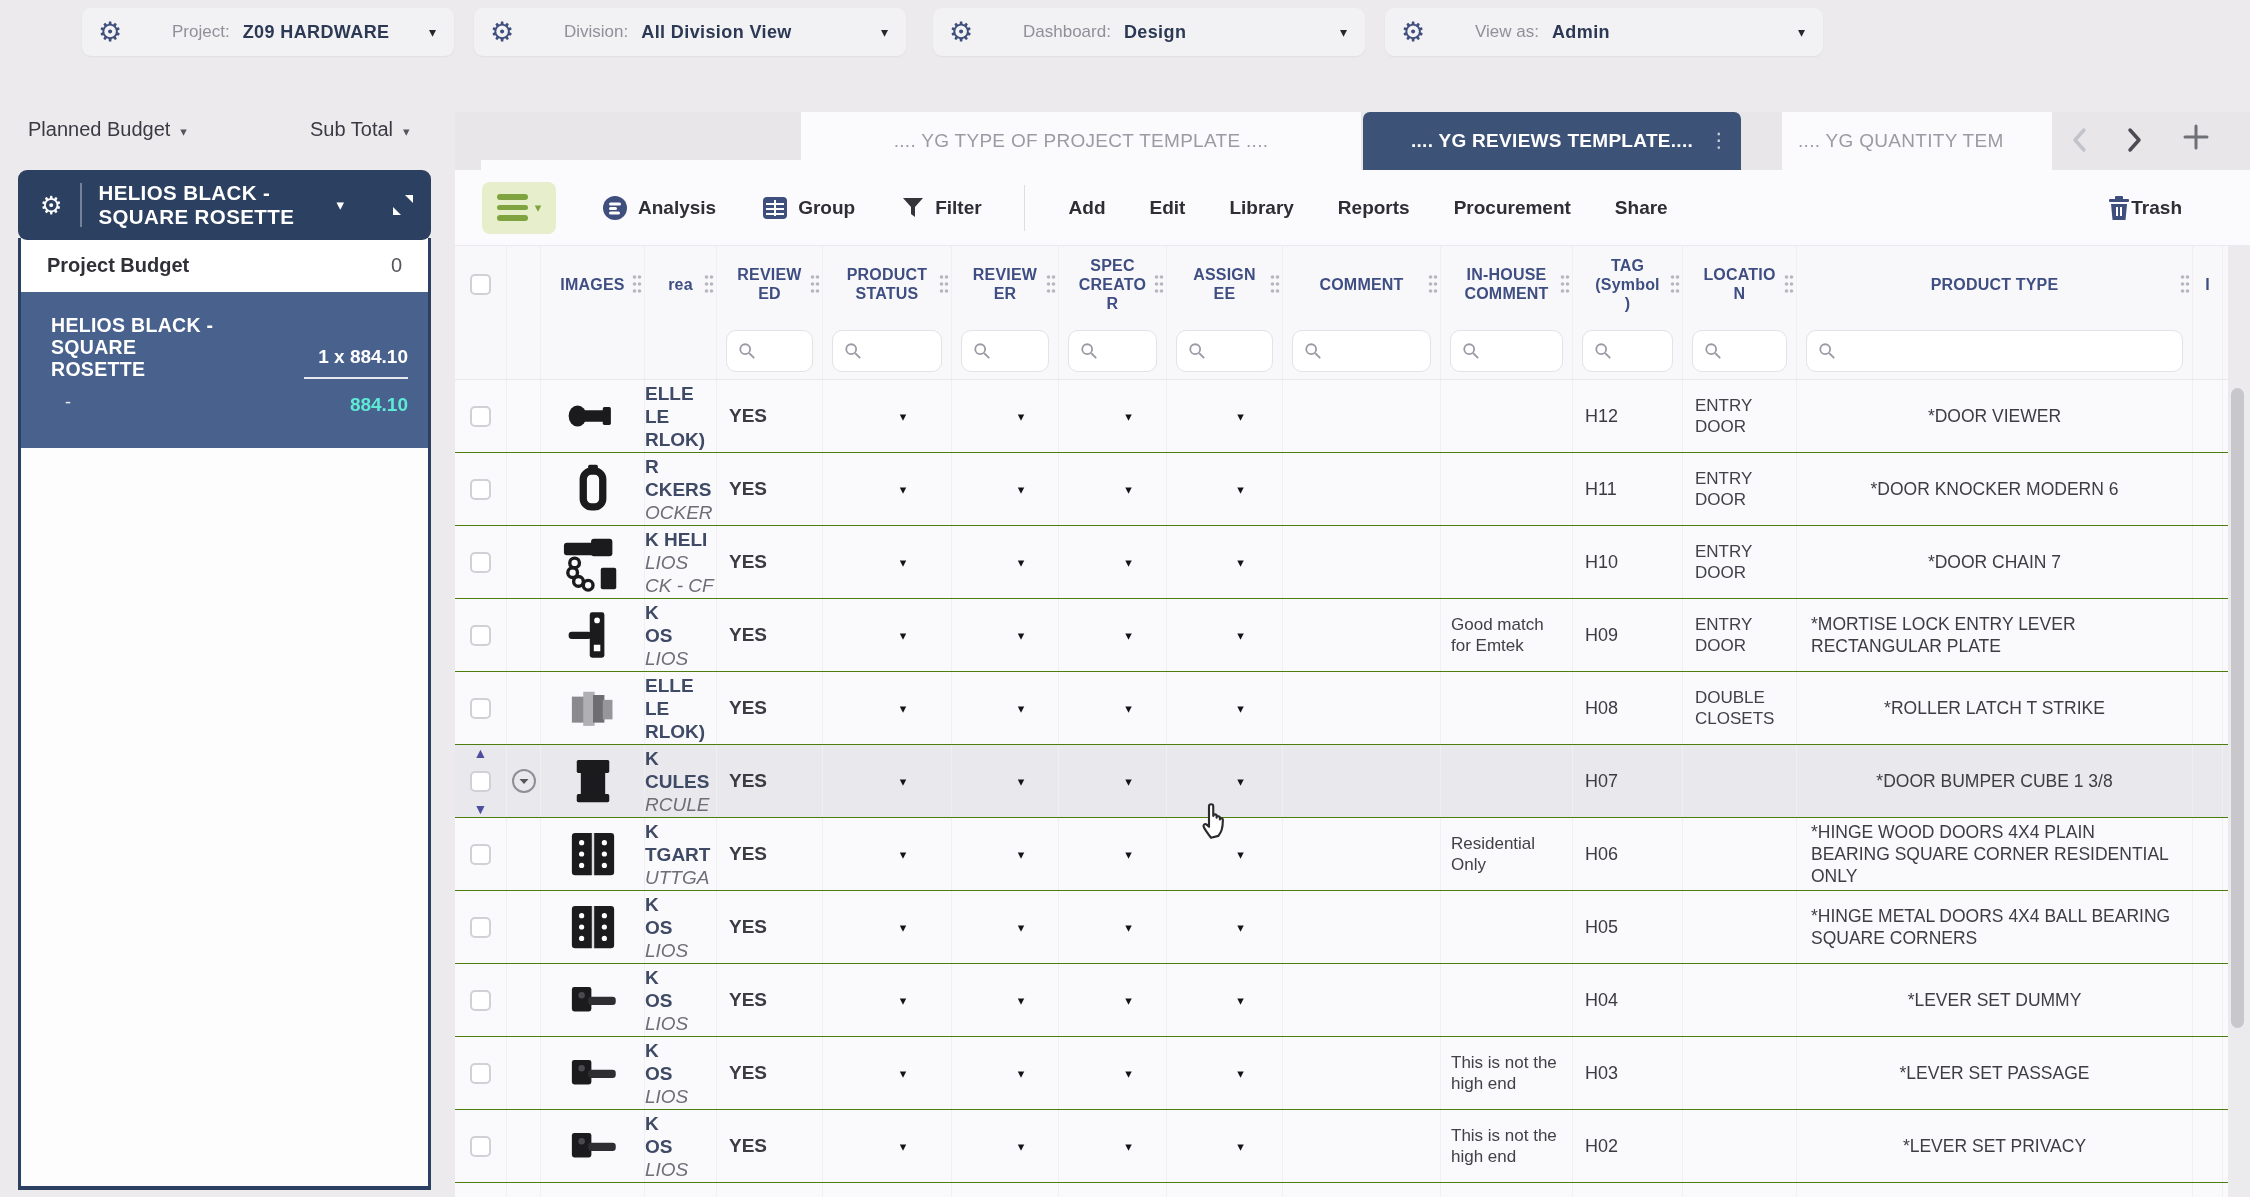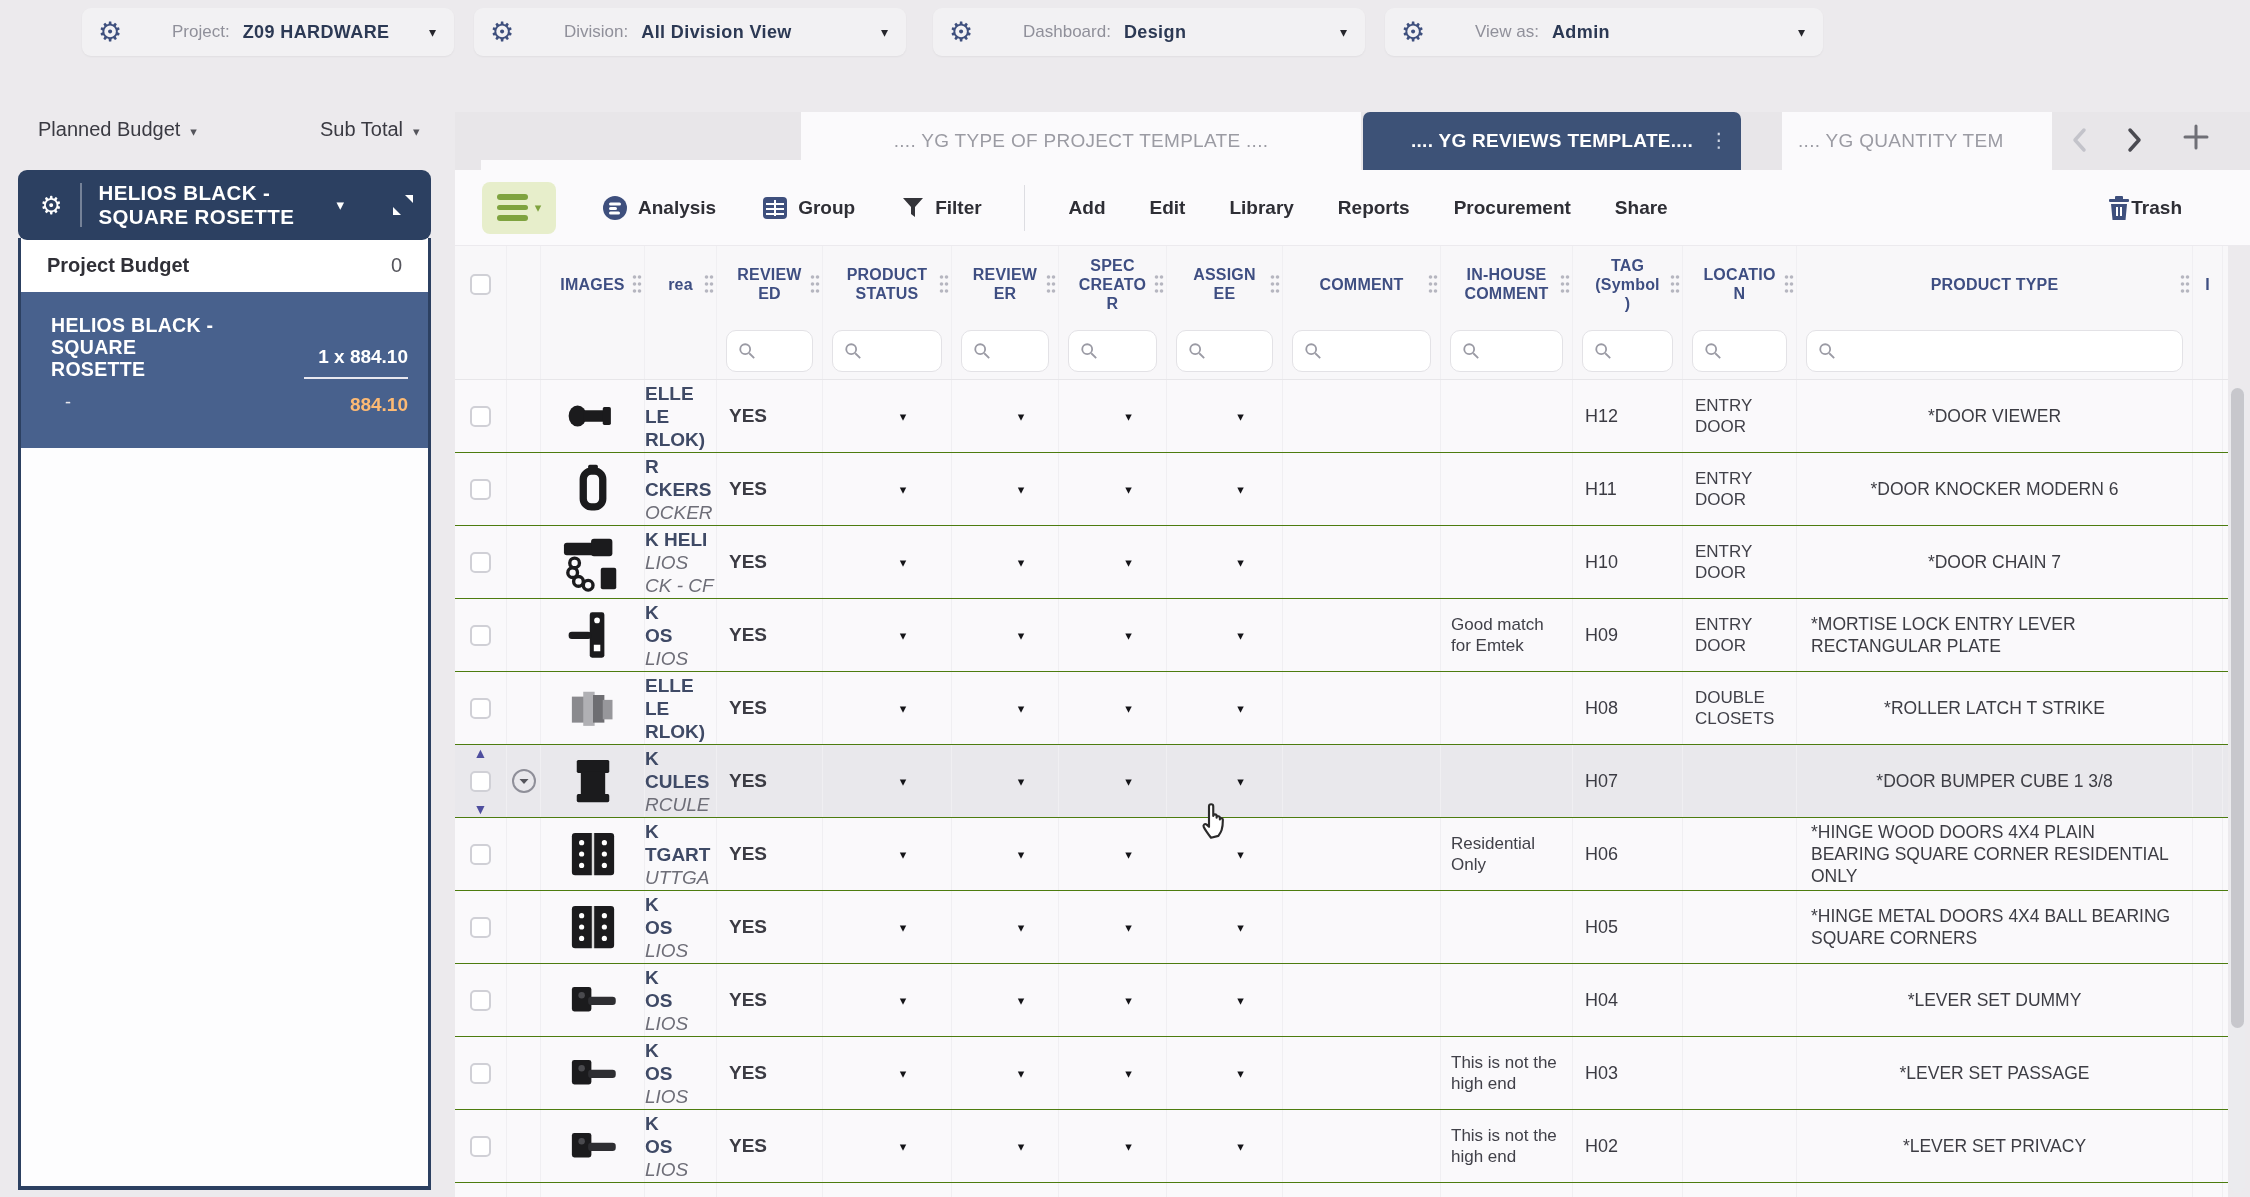--- a/index.html
+++ b/index.html
@@ -13,21 +13,21 @@
   .pill .gear { width:56px; text-align:center; font-size:27px; color:#3e4f7d; line-height:48px; }
   .pill .plab { font-size:17px; color:#90909a; margin-left:34px; }
   .pill .pval { font-size:18px; font-weight:bold; color:#2c3954; margin-left:13px; letter-spacing:.4px; white-space:nowrap; }
   .pill .pcar { margin-left:auto; margin-right:18px; font-size:14px; color:#26262c; }
   .p0 { left:82px;  width:372px; }
   .p1 { left:474px; width:432px; }
   .p2 { left:933px; width:432px; }
   .p3 { left:1385px; width:438px; }
 
   
-  .sb-head { position:absolute; left:18px; top:118px; width:448px; height:44px; }
+  .sb-head { position:absolute; left:8px; top:118px; width:448px; height:44px; }
   .sb-dd { position:absolute; font-size:20px; color:#3a3a42; cursor:pointer; white-space:nowrap; }
   .sb-dd .car { font-size:13px; color:#55555c; margin-left:10px; }
   .sb-dd.left { left:20px; }
   .sb-dd.right { left:302px; }
   .sb-card { position:absolute; left:18px; top:170px; width:413px; height:70px; background:#2c4061;
              border-radius:9px; display:flex; align-items:center; z-index:2; }
   .sb-card .gear { color:#fff; font-size:25px; margin-left:22px; }
   .sb-card .div { width:2px; height:44px; background:rgba(255,255,255,.35); margin:0 16px 0 18px; }
   .sb-card .title { width:232px; color:#fff; font-weight:bold; font-size:20.5px; line-height:24px; letter-spacing:.4px; }
   .sb-card .car { color:#fff; font-size:15px; margin-left:6px; }
@@ -36,21 +36,21 @@
             border-left:3px solid #2c4061; border-right:3px solid #2c4061;
             display:flex; align-items:center; padding:0 26px; }
   .sb-row .lab { font-size:20px; font-weight:bold; color:#303037; }
   .sb-row .val { margin-left:auto; font-size:20px; color:#55555c; }
   .sb-sel { position:absolute; left:18px; top:292px; width:413px; height:156px; background:#48618d;
             border-left:3px solid #2c4061; border-right:3px solid #2c4061; }
   .sb-sel .t { position:absolute; left:30px; top:22px; width:180px; color:#fff; font-weight:bold;
                font-size:19.5px; line-height:22px; letter-spacing:.3px; }
   .sb-sel .qp { position:absolute; right:20px; top:54px; color:#fff; font-weight:bold; font-size:19px;
                 border-bottom:2px solid #e8e8f0; padding-bottom:9px; padding-left:14px; }
-  .sb-sel .st { position:absolute; right:20px; top:102px; color:#fdba74; font-weight:bold; font-size:19px; }
+  .sb-sel .st { position:absolute; right:20px; top:102px; color:#5eead4; font-weight:bold; font-size:19px; }
   .sb-sel .dash { position:absolute; left:44px; top:100px; color:#e8e8ee; font-size:18px; }
   .sb-body { position:absolute; left:18px; top:448px; width:413px; height:742px; background:#fdfdfe;
              border-left:3px solid #2c4061; border-right:3px solid #2c4061; border-bottom:4px solid #2c4061; }
 
   
   .tabbar { position:absolute; left:455px; top:112px; width:1795px; height:58px; background:#e8e6e9; }
   .tab { position:absolute; top:0; height:58px; background:#fbfafc; color:#9b9ba3; font-size:19px;
          letter-spacing:.3px; display:flex; align-items:center; justify-content:center;
          white-space:nowrap; overflow:hidden; cursor:pointer; }
   .t0 { left:26px;  width:346px;margin-top:48px; }

